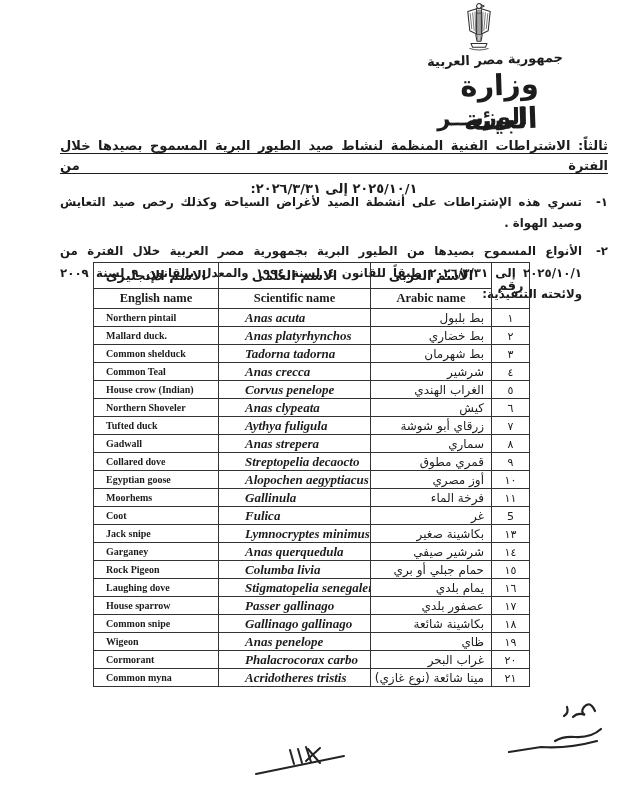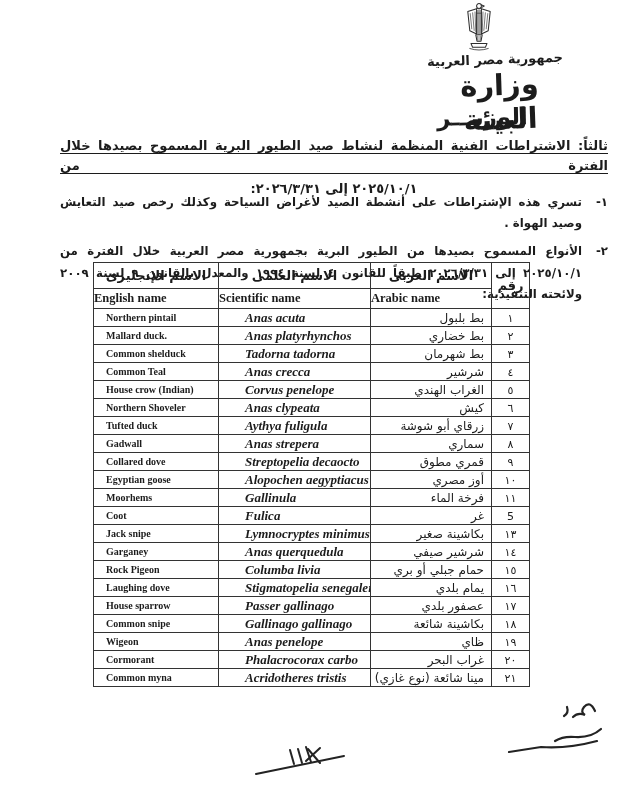--- a/index.html
+++ b/index.html
@@ -51,21 +51,21 @@
   .clause .ctext { flex:1 1 auto; text-align:justify; }
 
   
   .table-wrap { position:absolute; left:93px; top:262px; width:436px; }
   table { border-collapse:collapse; table-layout:fixed; width:436px; direction:rtl; }
   col.w-num { width:38px; } col.w-ar { width:121px; }
   col.w-sci { width:152px; } col.w-en { width:125px; }
   td { border:1px solid #333333; overflow:hidden; white-space:nowrap; }
   tr.h-ar td { height:26px; font-size:13px; font-weight:bold; text-align:center; }
   tr.h-en td {
-    height:20px; font-size:12.5px; font-weight:bold; text-align:left;
+    height:20px; font-size:12.5px; font-weight:bold; text-align:center;
     font-family:"Liberation Serif", serif; direction:ltr;
   }
   td.h-num { font-size:12.5px; font-weight:bold; text-align:center; font-family:"DejaVu Sans", sans-serif; }
   tr.data td { height:18px; }
   td.c-num { text-align:center; font-size:11px; padding-top:1px; }
   td.c-ar  { text-align:right; padding-left:8px; padding-right:7px; font-size:12px; }
   td.c-sci {
     direction:ltr; text-align:left; padding-left:26px;
     font-family:"Liberation Serif", serif; font-weight:bold; font-style:italic; font-size:13px;
   }

